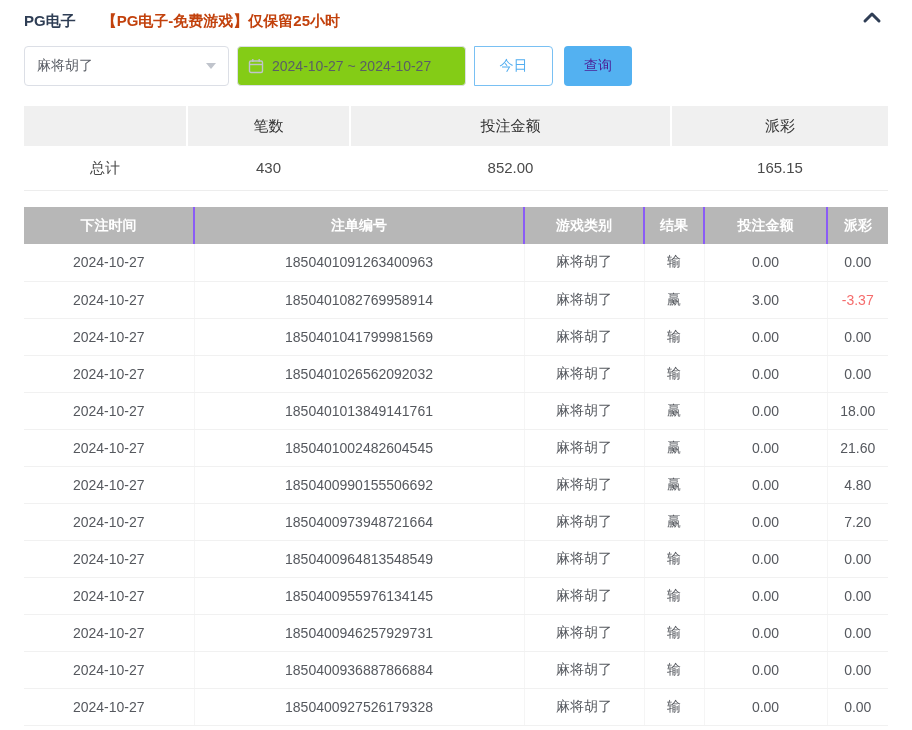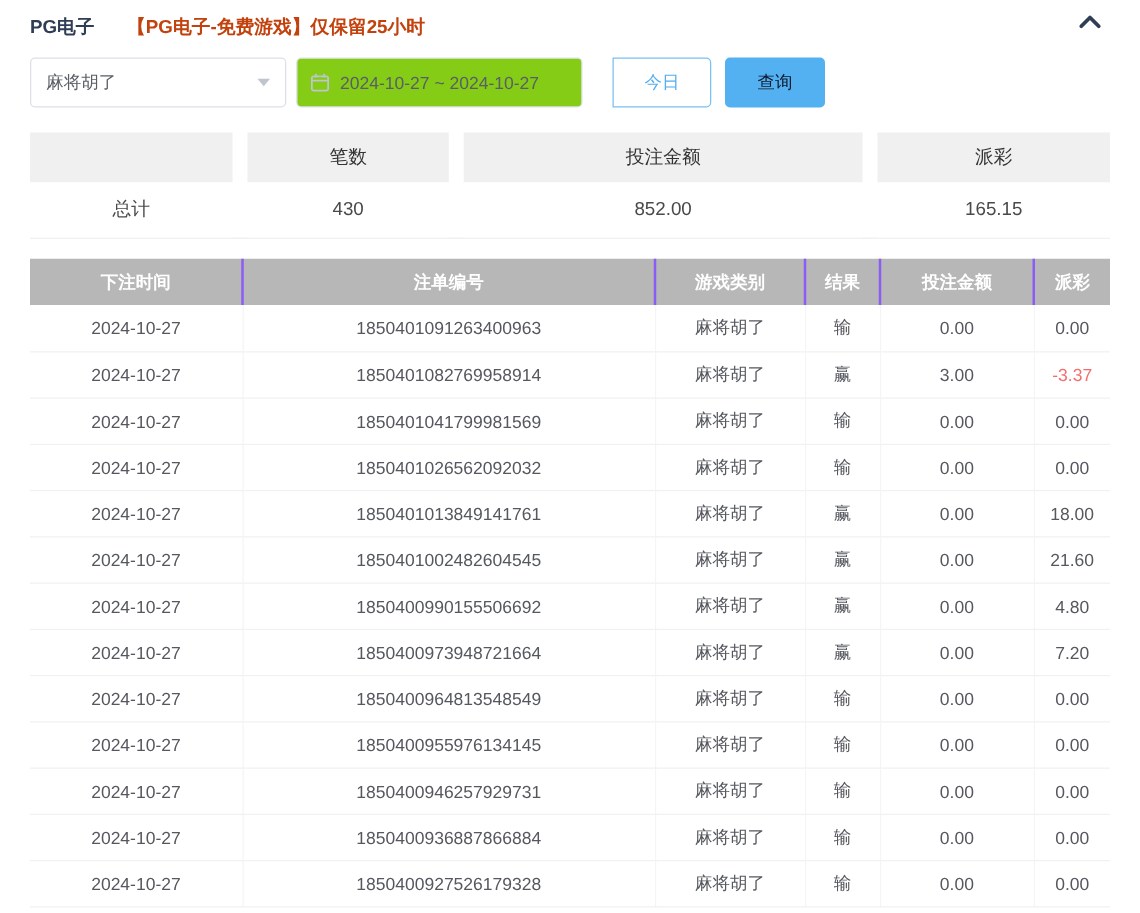--- a/index.html
+++ b/index.html
@@ -18,32 +18,32 @@
   .filters { display: flex; align-items: center; margin-top: 12px; height: 40px; }
   .select-box { width: 205px; height: 40px; border: 1px solid #dcdfe6; border-radius: 4px;
     display: flex; align-items: center; padding: 0 12px; color: #5a5e66; font-size: 14px;
     justify-content: space-between; background: #fff; cursor: pointer; }
   .caret-down { width: 0; height: 0; border-left: 5px solid transparent; border-right: 5px solid transparent;
     border-top: 6px solid #c0c4cc; }
   .date-box { width: 229px; height: 40px; border: 1px solid #dcdfe6; border-radius: 4px;
     display: flex; align-items: center; padding: 0 10px; margin-left: 8px; color: #5a5e66;
     font-size: 14px; background: #84cc16; cursor: pointer; }
   .date-box svg { margin-right: 8px; flex: none; }
-  .btn-group { display: flex; margin-left: 24px; flex-direction: column; }
+  .btn-group { display: flex; margin-left: 8px; flex-direction: column; }
   .qbtn { width: 79px; height: 40px; background: #fff; border: 1px solid #dcdfe6; color: #c0c4cc;
     font-size: 14px; cursor: pointer; border-left-width: 0; font-family: inherit; }
   .qbtn:first-child { border-left-width: 1px; border-radius: 4px 0 0 4px; }
   .qbtn:last-child { border-radius: 0 4px 4px 0; }
   .qbtn.active { color: #53aef0; border: 1px solid #79c0f3; }
-  .search-btn { width: 80px; height: 40px; margin-left: 11px; background: #53b1f1; border: none;
-    border-radius: 4px; color: #0f172a; font-size: 14px; cursor: pointer; font-family: inherit; }
+  .search-btn { width: 68px; height: 40px; margin-left: 11px; background: #53b1f1; border: none;
+    border-radius: 4px; color: #4c1d95; font-size: 14px; cursor: pointer; font-family: inherit; }
 
   
   .summary { margin-top: 20px; font-size: 15px; }
-  .summary-grid { display: grid; grid-template-columns: 162px 161px 319px 1fr; column-gap: 12px; }
+  .summary-grid { display: grid; grid-template-columns: 162px 161px 319px 1fr; column-gap: 2px; }
   .summary-grid .h { background: #f0f0f0; height: 40px; line-height: 40px; text-align: center; color: #333; }
   .summary-body { border-bottom: 1px solid #ededed; }
   .summary-grid .c { background: #fff; height: 44px; line-height: 44px; text-align: center; color: #4a4a4a; }
 
   
   .records { margin-top: 16px; width: 100%; border-collapse: collapse; table-layout: fixed; }
   .records thead th { background: #b7b7b7; color: #fff; font-weight: bold; font-size: 14px;
     height: 37px; border-right: 2px solid #8b5cf6; }
   .records thead th:last-child { border-right: none; }
   .records tbody td { height: 37px; text-align: center; font-size: 14px; color: #55585e;

